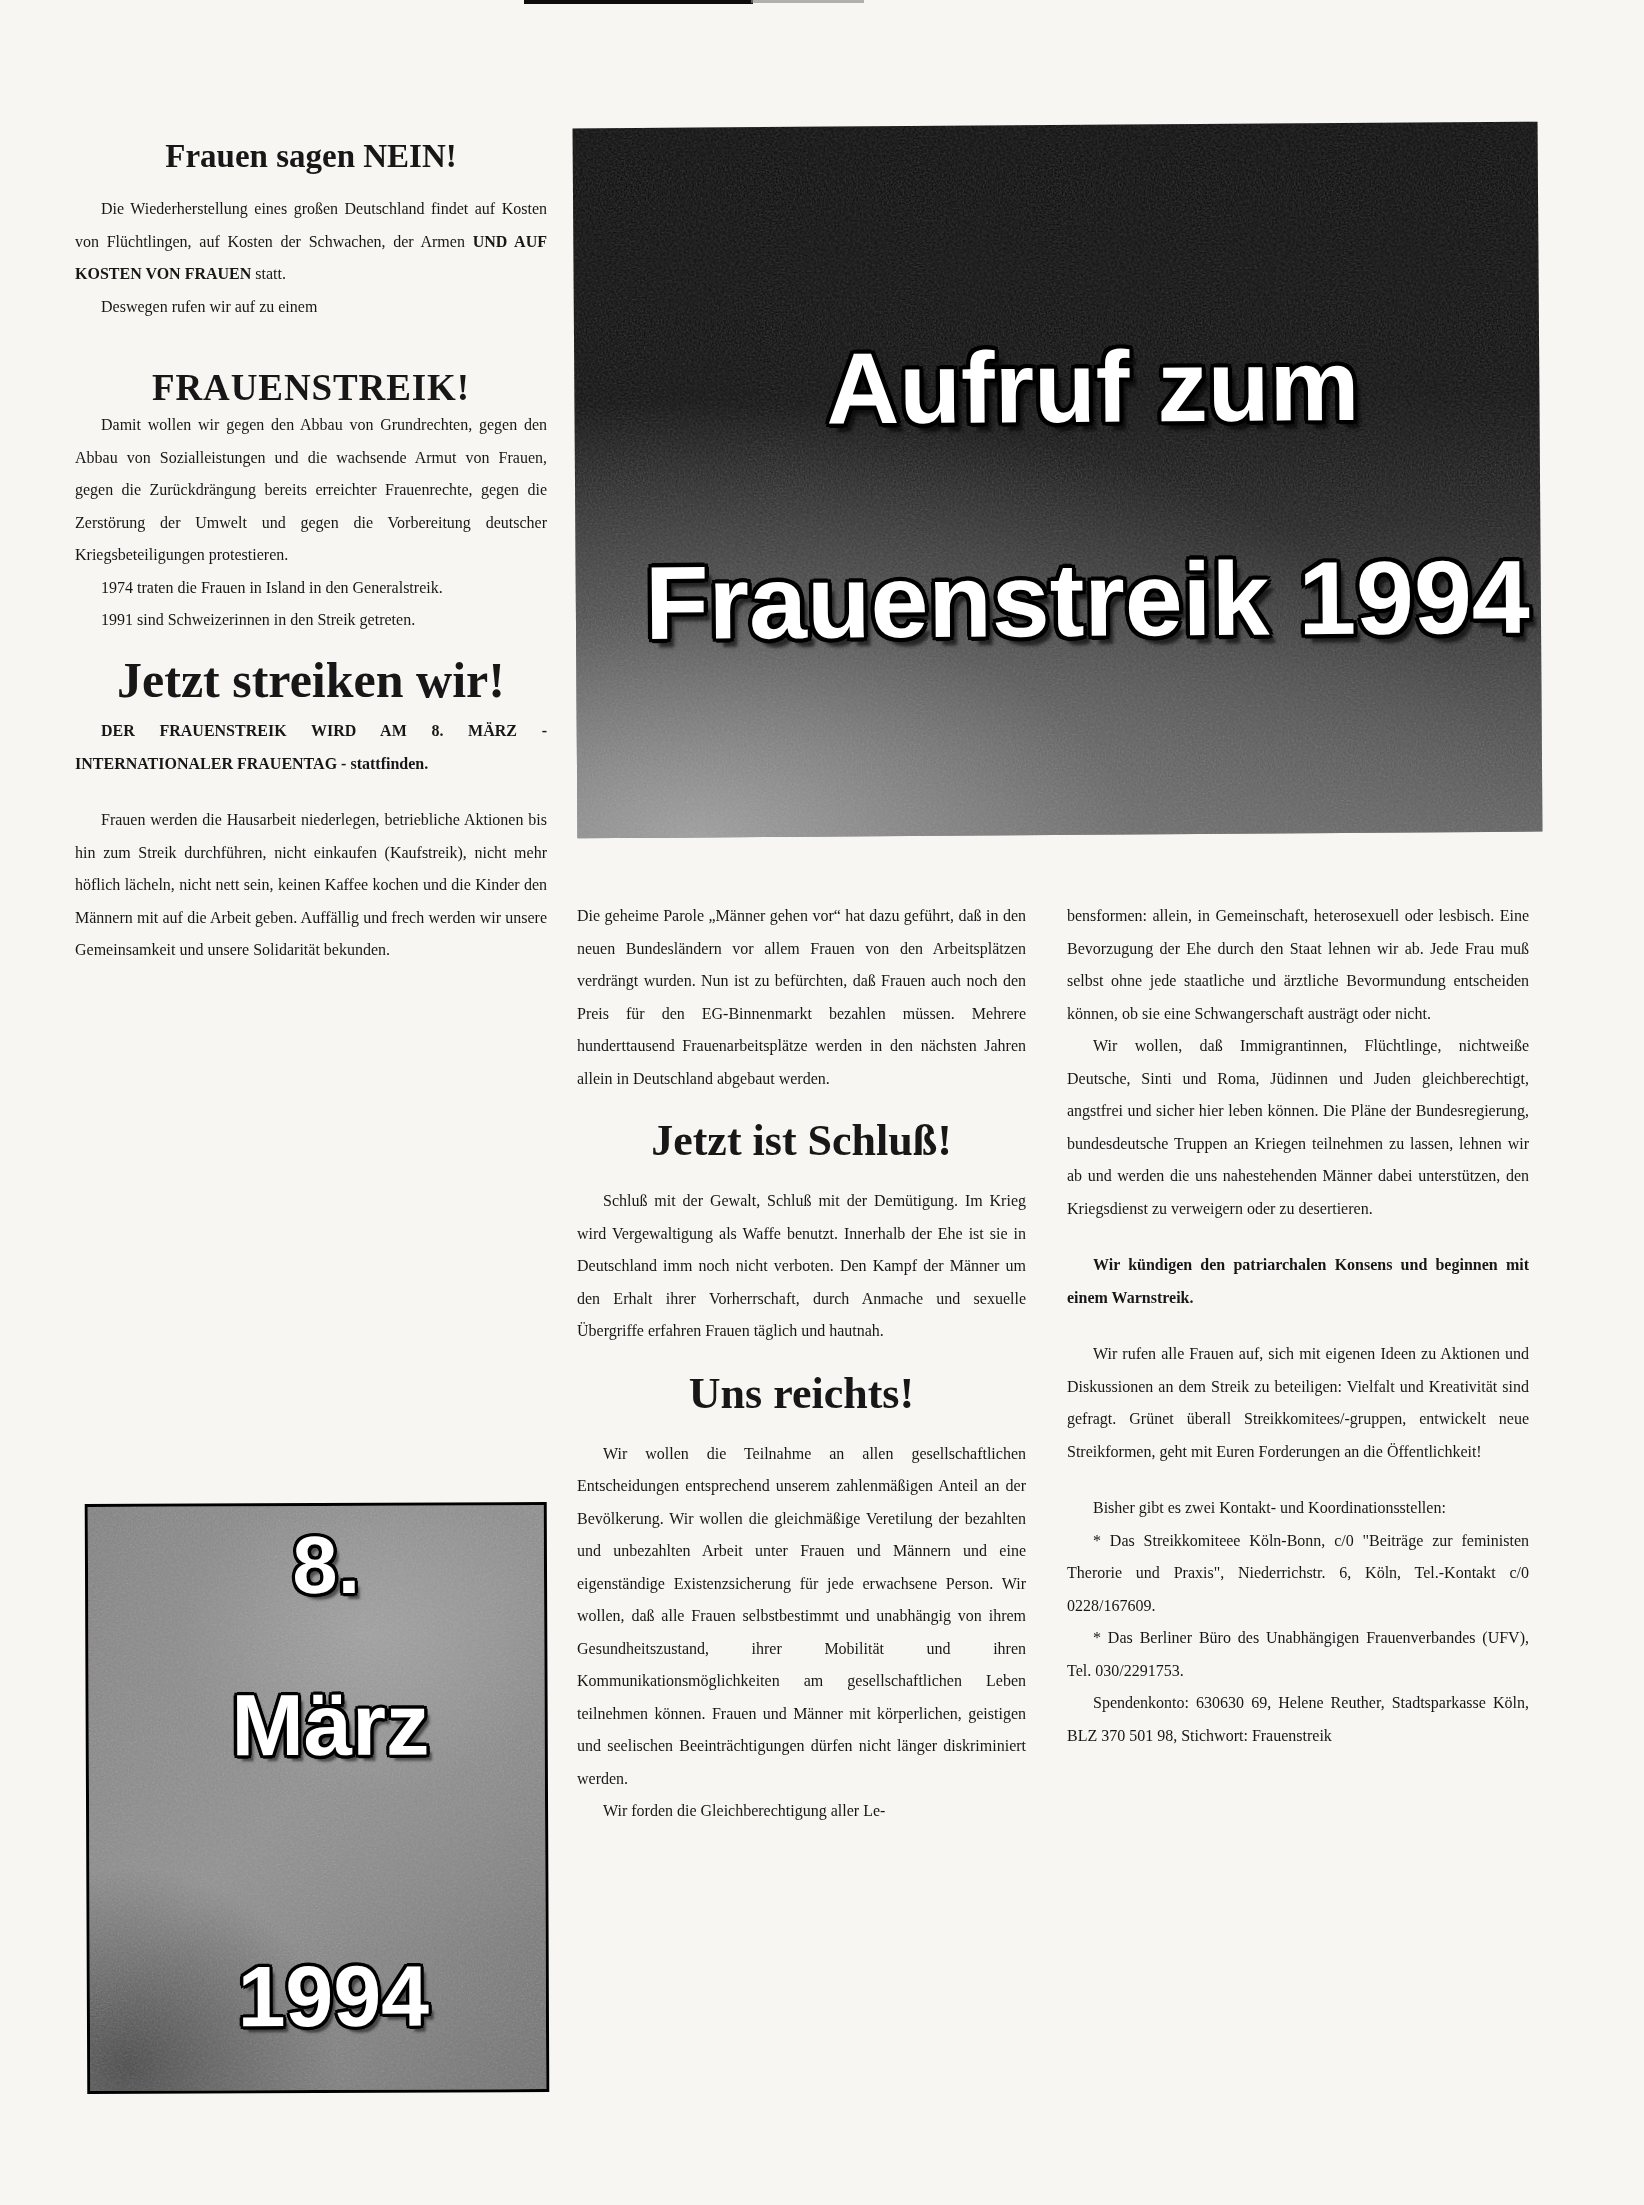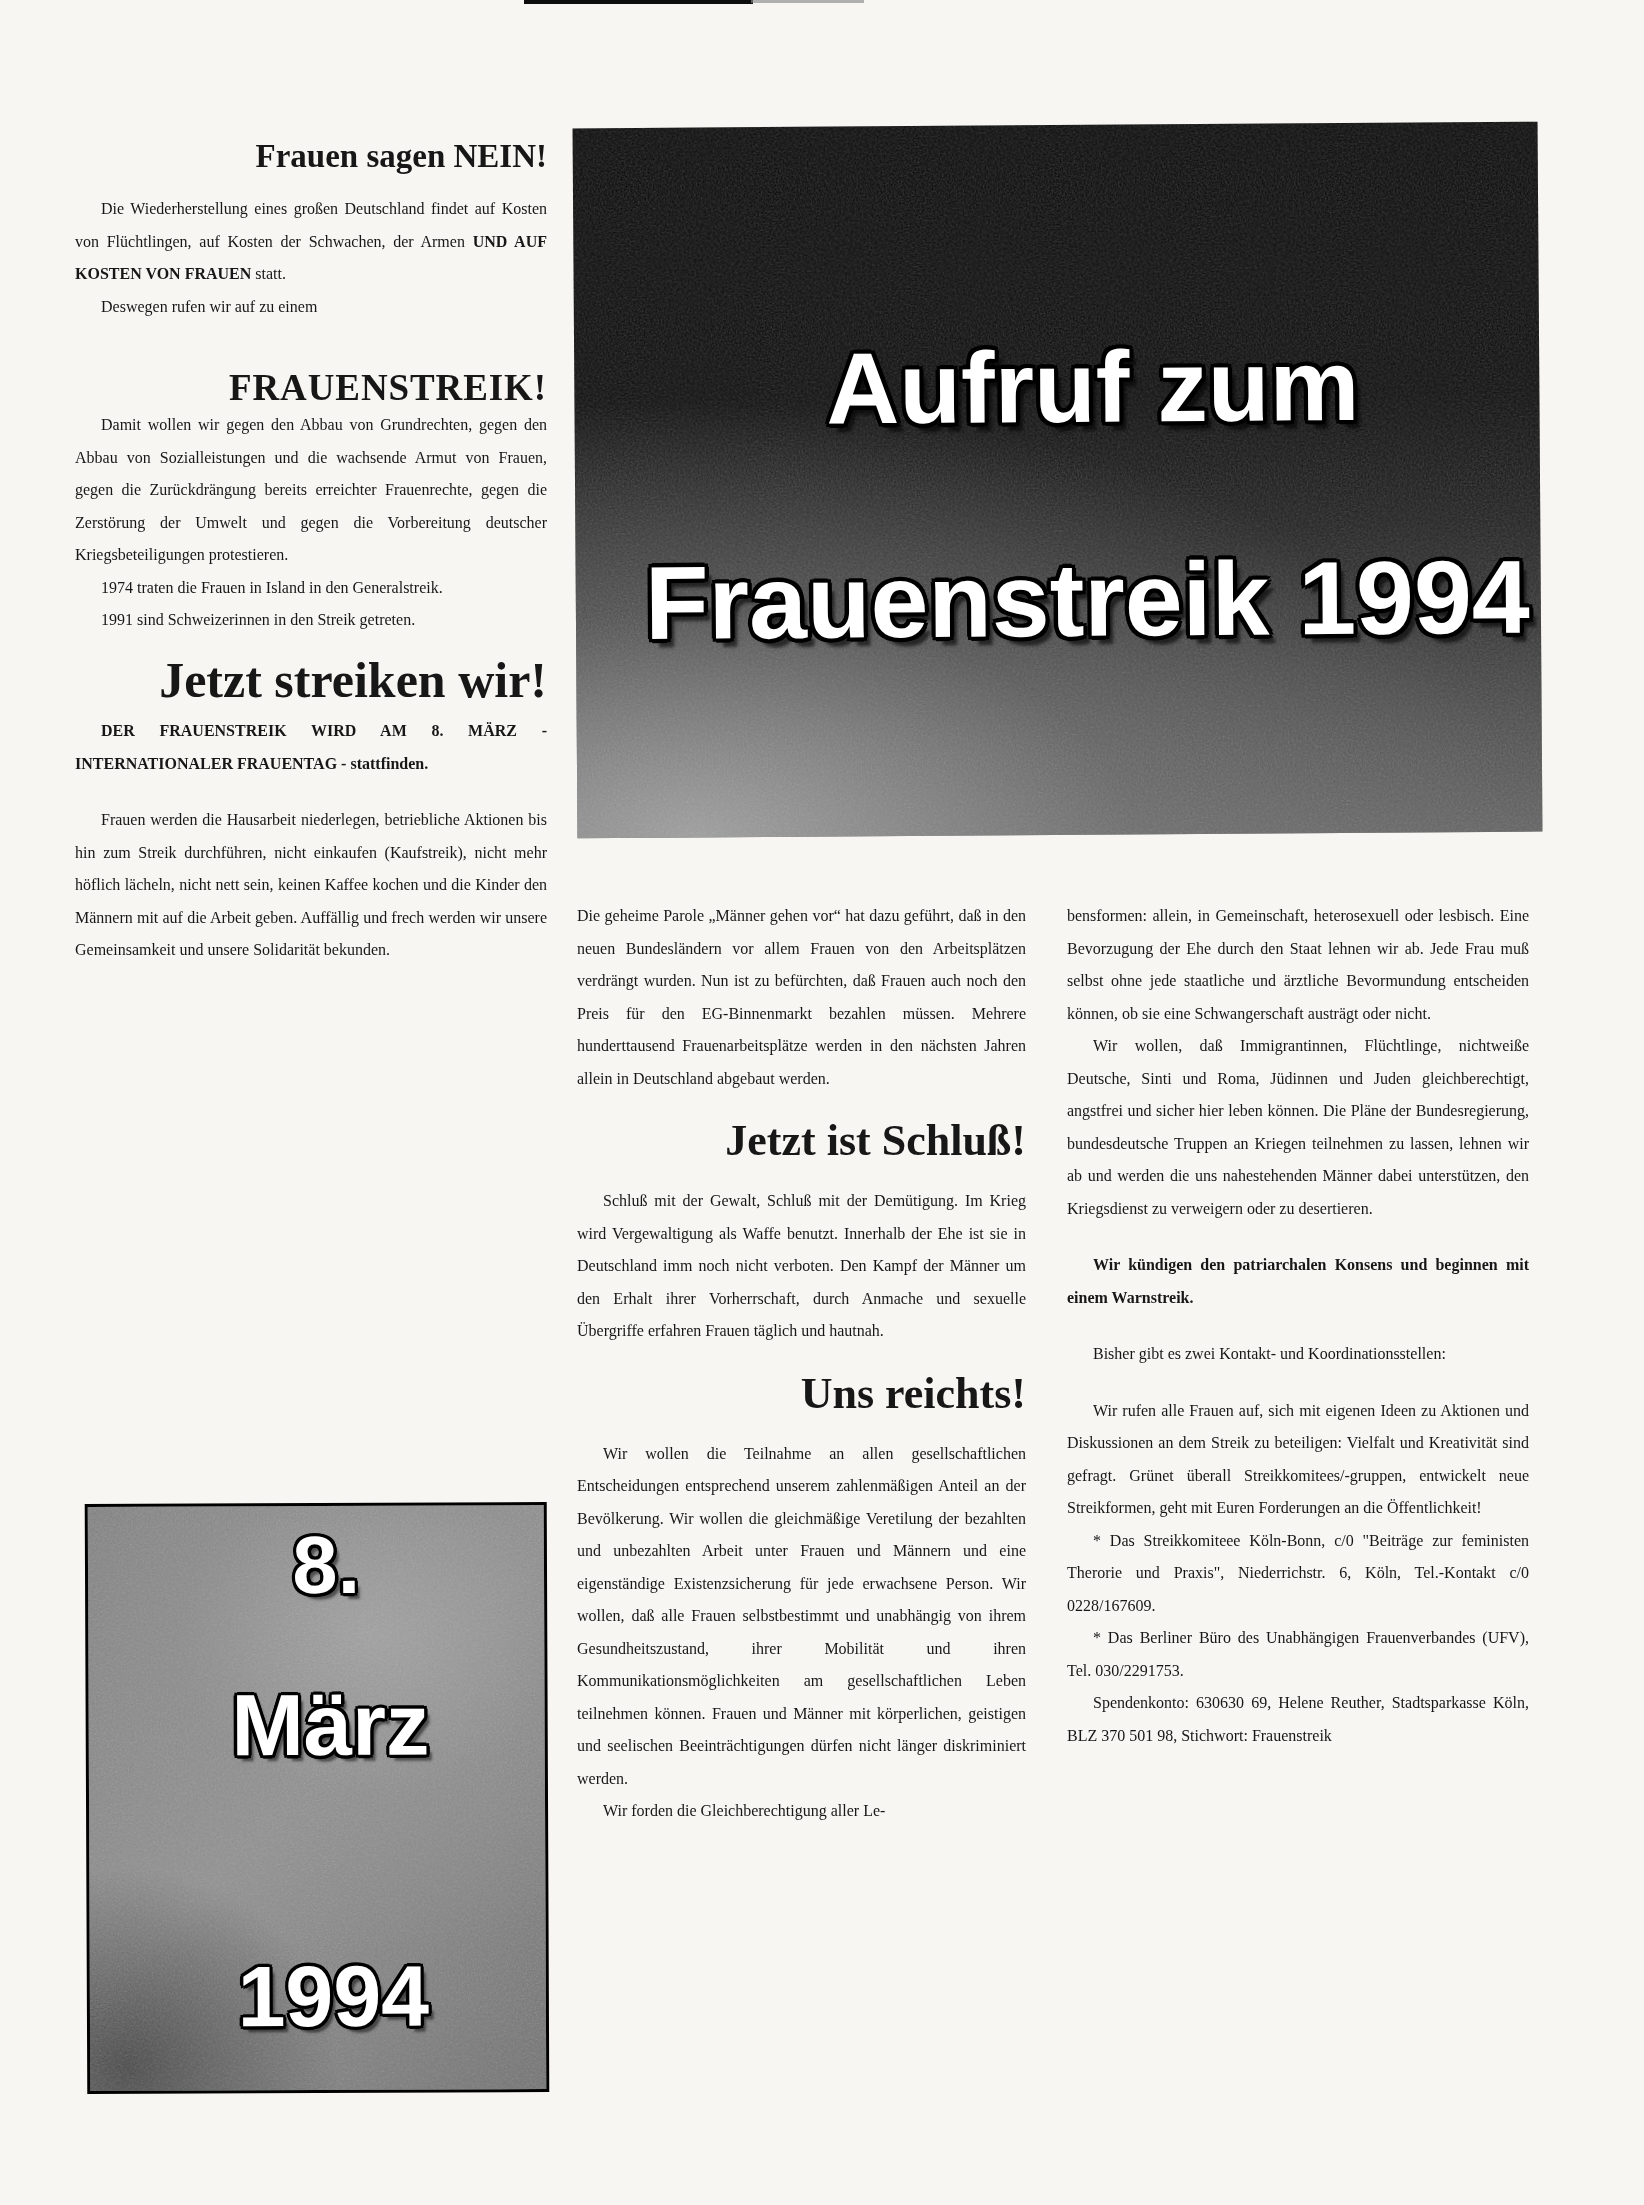--- a/index.html
+++ b/index.html
@@ -11,21 +11,21 @@
   }
   
   .scanline1 { position:absolute; left:524px; top:0; width:229px; height:4.3px; background:#0d0d0d; }
   .scanline2 { position:absolute; left:751px; top:0; width:113px; height:2.6px; background:#8a8a8a; opacity:.65; }
 
   
   .col { position:absolute; }
   .col p { margin:0; text-align:justify; font-size:16px; line-height:32.5px; }
   .col p.ind { text-indent:26px; }
   .col .b { font-weight:bold; }
-  .h { font-weight:bold; text-align:right; margin:0; }
+  .h { font-weight:bold; text-align:center; margin:0; }
 
   .left-col  { left:75px;  top:137px;  width:472px; }
   .mid-col   { left:577px; top:900px; width:449px; }
   .right-col { left:1067px;top:900px; width:462px; }
 
   .h-nein    { font-size:33px; line-height:39px; margin-bottom:17px; }
   .h-streik  { font-size:37px; line-height:43px; margin-top:43px; letter-spacing:0.9px; }
   .h-jetzt   { font-size:50px; line-height:46px; margin-top:20.5px; margin-bottom:12px; }
   .h-mid     { font-size:44px; line-height:44px; margin-top:24px; margin-bottom:22px; }
   .sp-before { margin-top:24px !important; }
@@ -114,22 +114,22 @@
     <p class="ind">Schluß mit der Gewalt, Schluß mit der Demütigung. Im Krieg wird Vergewaltigung als Waffe benutzt. Innerhalb der Ehe ist sie in Deutschland imm noch nicht verboten. Den Kampf der Männer um den Erhalt ihrer Vorherrschaft, durch Anmache und sexuelle Übergriffe erfahren Frauen täglich und hautnah.</p>
     <h2 class="h h-mid">Uns reichts!</h2>
     <p class="ind">Wir wollen die Teilnahme an allen gesellschaftlichen Entscheidungen entsprechend unserem zahlenmäßigen Anteil an der Bevölkerung. Wir wollen die gleichmäßige Veretilung der bezahlten und unbezahlten Arbeit unter Frauen und Männern und eine eigenständige Existenzsicherung für jede erwachsene Person. Wir wollen, daß alle Frauen selbstbestimmt und unabhängig von ihrem Gesundheitszustand, ihrer Mobilität und ihren Kommunikationsmöglichkeiten am gesellschaftlichen Leben teilnehmen können. Frauen und Männer mit körperlichen, geistigen und seelischen Beeinträchtigungen dürfen nicht länger diskriminiert werden.</p>
     <p class="ind">Wir forden die Gleichberechtigung aller Le-</p>
   </div>
 
   <div class="col right-col">
     <p>bensformen: allein, in Gemeinschaft, heterosexuell oder lesbisch. Eine Bevorzugung der Ehe durch den Staat lehnen wir ab. Jede Frau muß selbst ohne jede staatliche und ärztliche Bevormundung entscheiden können, ob sie eine Schwangerschaft austrägt oder nicht.</p>
     <p class="ind">Wir wollen, daß Immigrantinnen, Flüchtlinge, nichtweiße Deutsche, Sinti und Roma, Jüdinnen und Juden gleichberechtigt, angstfrei und sicher hier leben können. Die Pläne der Bundesregierung, bundesdeutsche Truppen an Kriegen teilnehmen zu lassen, lehnen wir ab und werden die uns nahestehenden Männer dabei unterstützen, den Kriegsdienst zu verweigern oder zu desertieren.</p>
     <p class="ind b sp-before">Wir kündigen den patriarchalen Konsens und beginnen mit einem Warnstreik.</p>
+    <p class="ind sp-before">Wir rufen alle Frauen auf, sich mit eigenen Ideen zu Aktionen und Diskussionen an dem Streik zu beteiligen: Vielfalt und Kreativität sind gefragt. Grünet überall Streikkomitees/-gruppen, entwickelt neue Streikformen, geht mit Euren Forderungen an die Öffentlichkeit!</p>
     <p class="ind sp-before">Bisher gibt es zwei Kontakt- und Koordinationsstellen:</p>
-    <p class="ind sp-before">Wir rufen alle Frauen auf, sich mit eigenen Ideen zu Aktionen und Diskussionen an dem Streik zu beteiligen: Vielfalt und Kreativität sind gefragt. Grünet überall Streikkomitees/-gruppen, entwickelt neue Streikformen, geht mit Euren Forderungen an die Öffentlichkeit!</p>
     <p class="ind">* Das Streikkomiteee Köln-Bonn, c/0 "Beiträge zur feministen Therorie und Praxis", Niederrichstr. 6, Köln, Tel.-Kontakt c/0 0228/167609.</p>
     <p class="ind">* Das Berliner Büro des Unabhängigen Frauenverbandes (UFV), Tel. 030/2291753.</p>
     <p class="ind">Spendenkonto: 630630 69, Helene Reuther, Stadtsparkasse Köln, BLZ 370 501 98, Stichwort: Frauenstreik</p>
   </div>
 
   <div class="date-box">
     <svg class="grain" xmlns="http://www.w3.org/2000/svg" viewBox="0 0 532 682" width="455" height="583">
       <filter id="noiseB">
           <feTurbulence type="fractalNoise" baseFrequency="0.55" numOctaves="2" seed="11" stitchTiles="stitch"></feTurbulence>
           <feColorMatrix type="saturate" values="0"></feColorMatrix>

